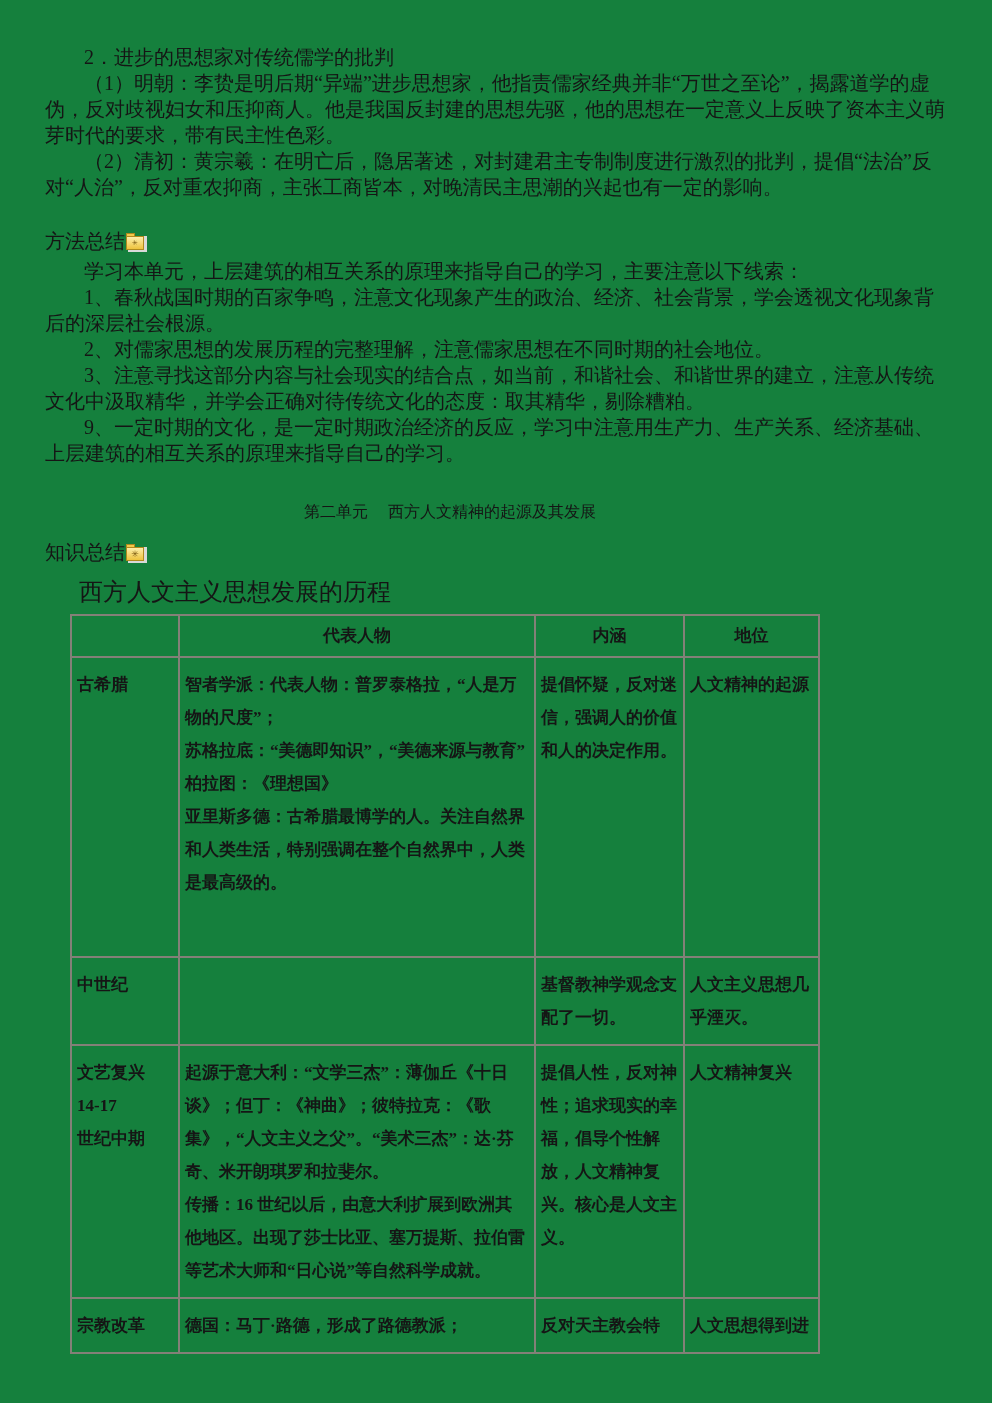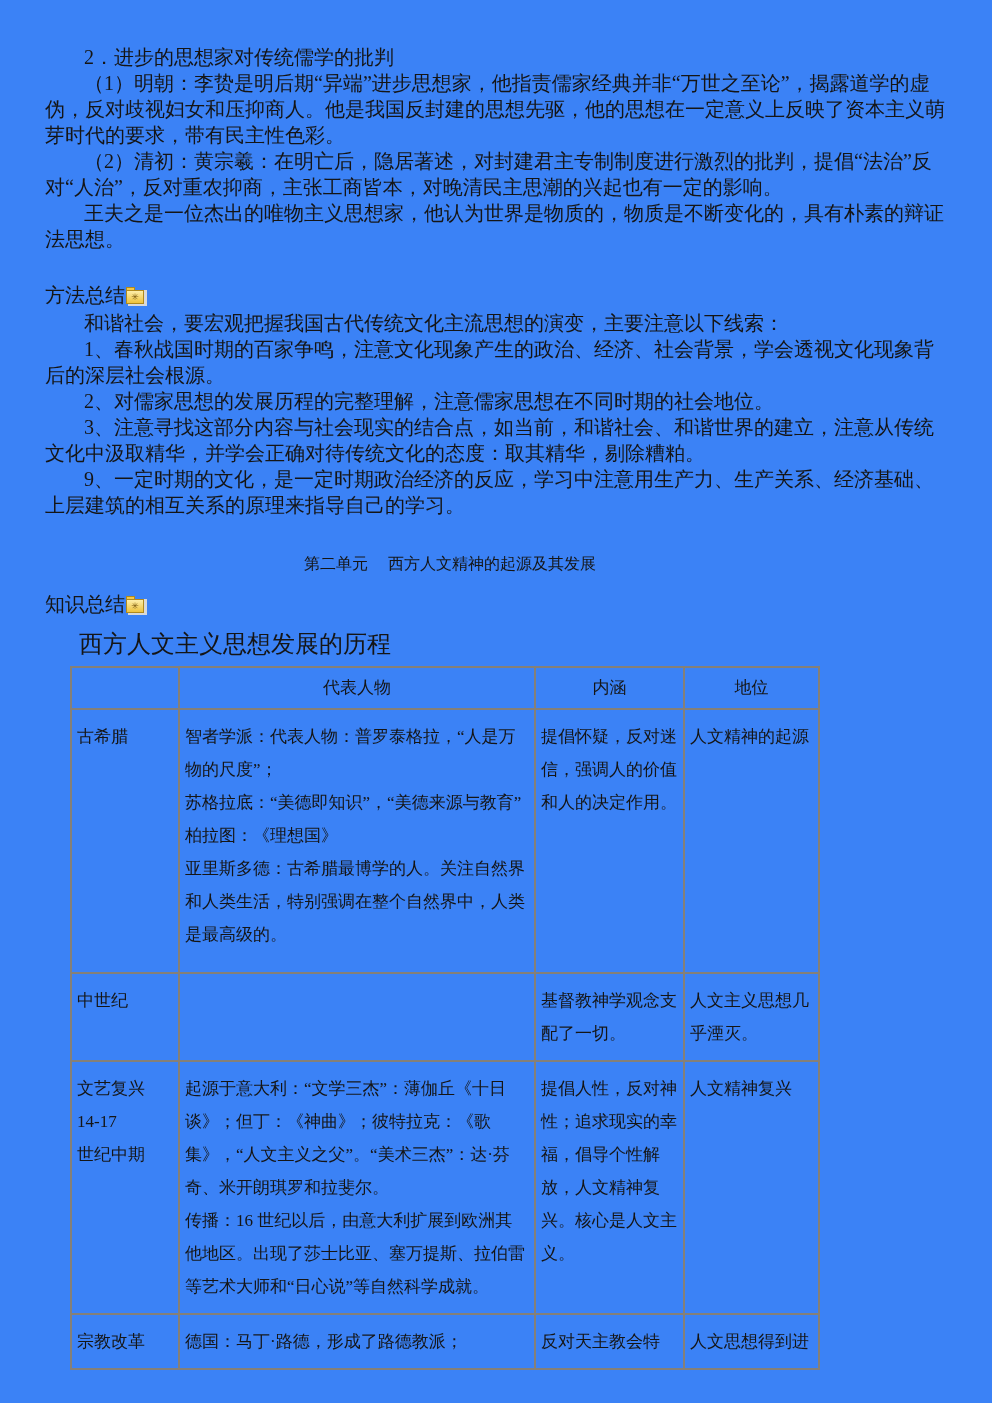--- a/index.html
+++ b/index.html
@@ -3,31 +3,31 @@
 <meta charset="utf-8">
 <style>
   html, body { margin: 0; padding: 0; background: #ffffff; }
   body {
     width: 992px; height: 1403px;
     font-family: "Liberation Serif", "DejaVu Serif", serif;
     color: #151515;
   }
   .page {
     position: relative; width: 992px; height: 1403px;
-    overflow: hidden; background: #3b82f6;
+    overflow: hidden; background: #15803d;
   }
   .content { padding: 44px 46px 0 45px; }
 
   
   .bodytext { font-size: 20px; line-height: 26px; margin: 0; }
   .indent { text-indent: 39px; }
 
   
   .summary-line { font-size: 20px; line-height: 30px; margin: 0; }
-  .mt-method { margin-top: 28px; }
+  .mt-method { margin-top: 28px; font-family: Liberation Mono, monospace; }
   .mt-knowledge { margin-top: 12px; }
 
   
   .doc-icon {
     display: inline-block; position: relative;
     width: 21px; height: 19px; vertical-align: -4px; margin-left: 1px;
   }
   .doc-icon .icon-shadow {
     position: absolute; right: 0; bottom: 0; width: 19px; height: 16px;
     background: #d9d9d9;
@@ -63,46 +63,45 @@
   table.humanism col.c2 { width: 356px; }
   table.humanism col.c3 { width: 149px; }
   table.humanism col.c4 { width: 135px; }
   table.humanism th, table.humanism td {
     border: 2px solid #848078;
     padding: 10px 5px;
     vertical-align: top;
     line-height: 33px;
     white-space: pre-line;
     overflow: hidden;
-    font-weight: normal;
+    font-weight: bold;
     text-align: left;
   }
   table.humanism th { text-align: center; vertical-align: middle; line-height: 20px; }
   tr.row-header { height: 35px; }
-  tr.row-1 { height: 264px; }
+  tr.row-1 { height: 300px; }
   tr.row-2 { height: 65px; }
   tr.row-3 { height: 226px; }
   tr.row-4 { height: 44px; }
 </style>
 </head>
 <body>
 
 <div class="page">
   <div class="content">
 
     <p class="bodytext indent">2．进步的思想家对传统儒学的批判</p>
     <p class="bodytext indent">（1）明朝：李贽是明后期“异端”进步思想家，他指责儒家经典并非“万世之至论”，揭露道学的虚伪，反对歧视妇女和压抑商人。他是我国反封建的思想先驱，他的思想在一定意义上反映了资本主义萌芽时代的要求，带有民主性色彩。</p>
     <p class="bodytext indent">（2）清初：黄宗羲：在明亡后，隐居著述，对封建君主专制制度进行激烈的批判，提倡“法治”反对“人治”，反对重农抑商，主张工商皆本，对晚清民主思潮的兴起也有一定的影响。</p>
-    <p class="bodytext indent">王夫之是一位杰出的唯物主义思想家，他认为世界是物质的，物质是不断变化的，具有朴素的辩证法思想。</p>
 
     <p class="summary-line mt-method">
       <span>方法总结</span><span class="doc-icon"><span class="icon-shadow"></span><span class="icon-tab"></span><span class="icon-body">✳</span></span>
     </p>
 
-    <p class="bodytext indent">和谐社会，要宏观把握我国古代传统文化主流思想的演变，主要注意以下线索：</p>
+    <p class="bodytext indent">学习本单元，上层建筑的相互关系的原理来指导自己的学习，主要注意以下线索：</p>
     <p class="bodytext indent">1、春秋战国时期的百家争鸣，注意文化现象产生的政治、经济、社会背景，学会透视文化现象背后的深层社会根源。</p>
     <p class="bodytext indent">2、对儒家思想的发展历程的完整理解，注意儒家思想在不同时期的社会地位。</p>
     <p class="bodytext indent">3、注意寻找这部分内容与社会现实的结合点，如当前，和谐社会、和谐世界的建立，注意从传统文化中汲取精华，并学会正确对待传统文化的态度：取其精华，剔除糟粕。</p>
     <p class="bodytext indent">9、一定时期的文化，是一定时期政治经济的反应，学习中注意用生产力、生产关系、经济基础、上层建筑的相互关系的原理来指导自己的学习。</p>
 
     <p class="unit-title">第二单元　 西方人文精神的起源及其发展</p>
 
     <p class="summary-line mt-knowledge">
       <span>知识总结</span><span class="doc-icon"><span class="icon-shadow"></span><span class="icon-tab"></span><span class="icon-body">✳</span></span>
     </p>

